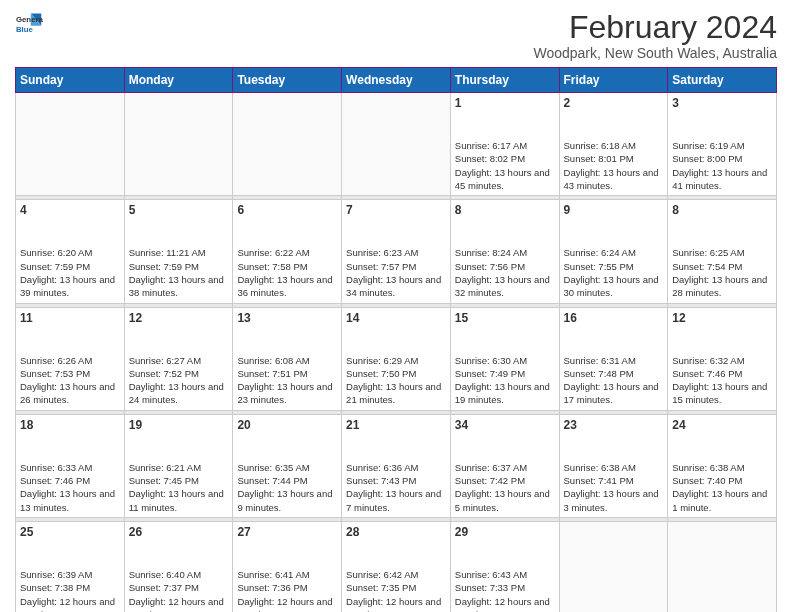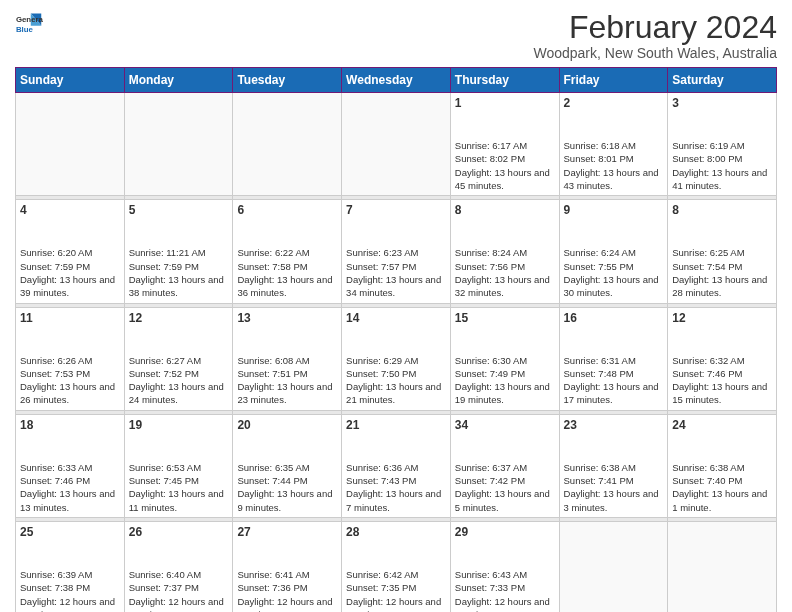--- a/index.html
+++ b/index.html
@@ -285,21 +285,21 @@
         <tr>
           <td>
             <span class="day-number">18</span>
             <div class="day-detail">Sunrise: 6:33 AM
 Sunset: 7:46 PM
 Daylight: 13 hours
 and 13 minutes.</div>
           </td>
           <td>
             <span class="day-number">19</span>
-            <div class="day-detail">Sunrise: 6:53 AM
+            <div class="day-detail">Sunrise: 6:21 AM
 Sunset: 7:45 PM
 Daylight: 13 hours
 and 11 minutes.</div>
           </td>
           <td>
             <span class="day-number">20</span>
             <div class="day-detail">Sunrise: 6:35 AM
 Sunset: 7:44 PM
 Daylight: 13 hours
 and 9 minutes.</div>

